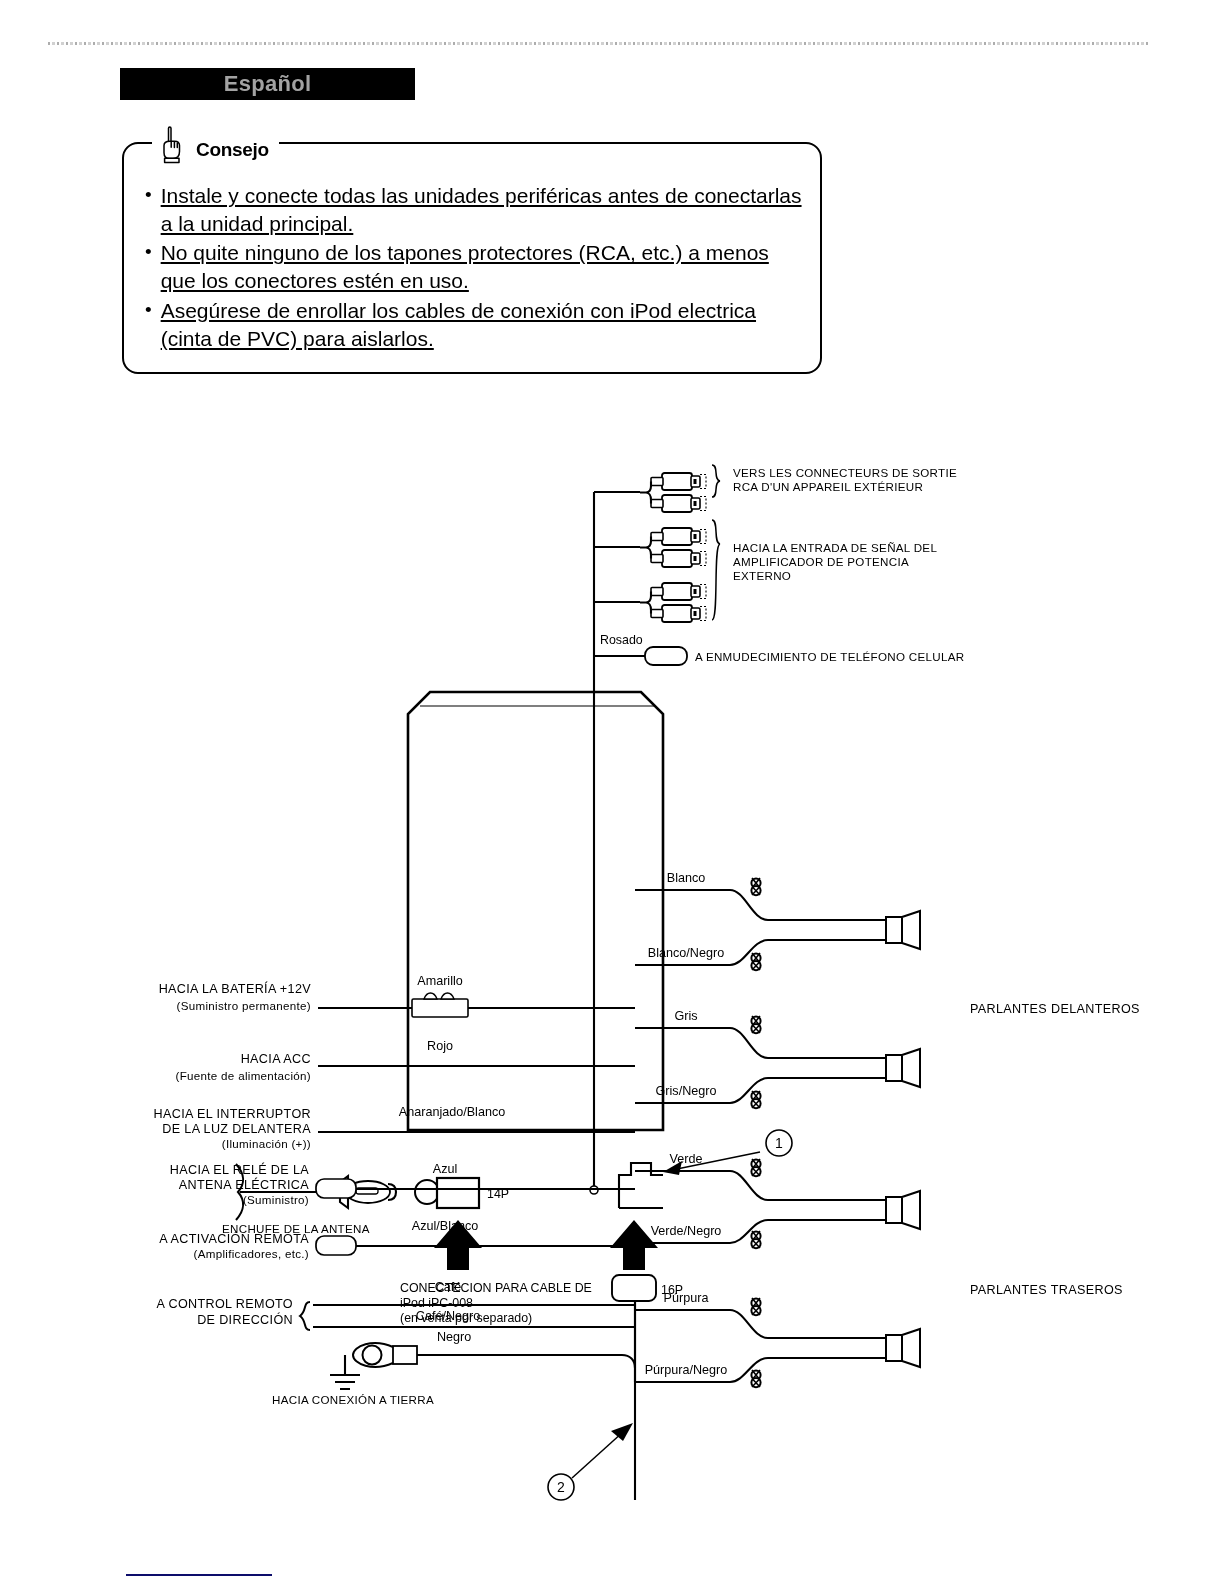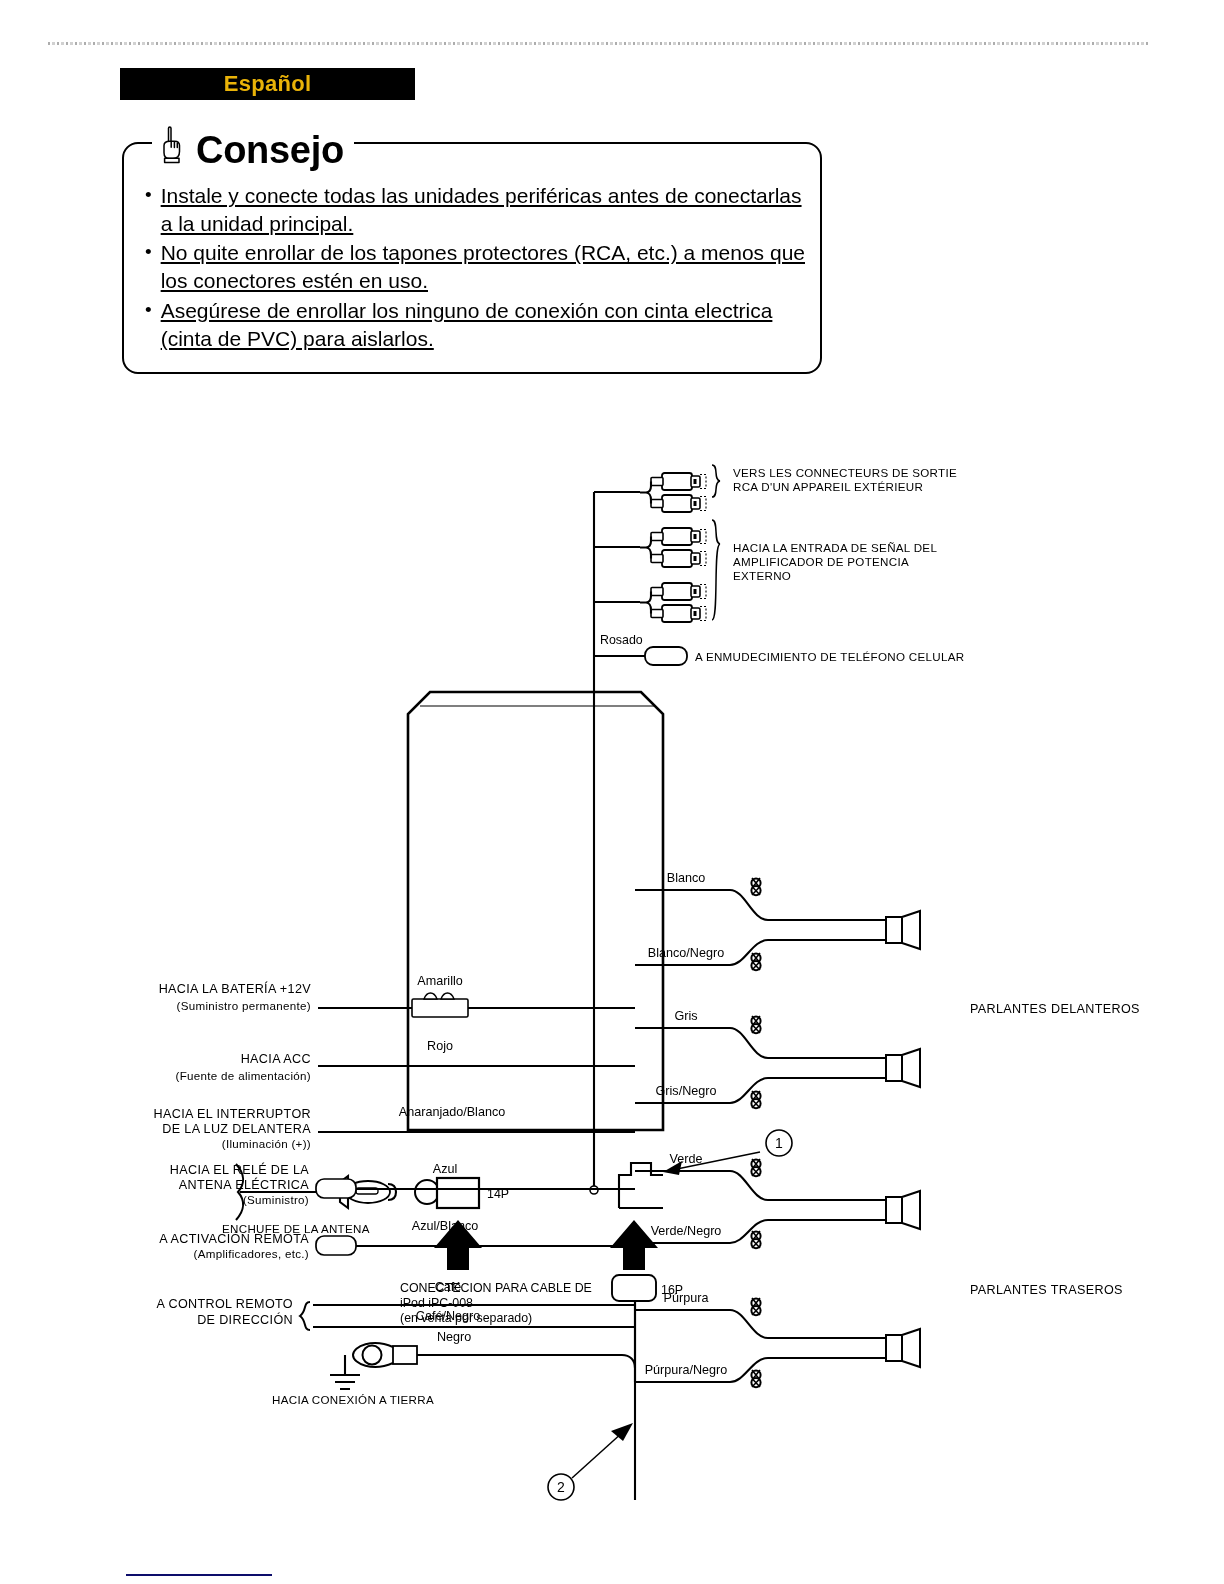--- a/index.html
+++ b/index.html
@@ -17,40 +17,40 @@
       rgba(80,80,80,.55) 0px, rgba(80,80,80,.55) 2px,
       rgba(255,255,255,0) 2px, rgba(255,255,255,0) 4px,
       rgba(120,120,120,.4) 4px, rgba(120,120,120,.4) 7px,
       rgba(255,255,255,0) 7px, rgba(255,255,255,0) 9px);
     opacity:.85;
   }
 
   
   .lang-banner{
     position:absolute;left:120px;top:68px;width:295px;height:32px;
-    background:#000;color:#eab308;
+    background:#000;color:#a3a3a3;
     font-weight:bold;font-size:22px;
     display:flex;align-items:center;justify-content:center;
     letter-spacing:.3px;
   }
 
   
   .tip-box{
     position:absolute;left:122px;top:142px;width:700px;height:232px;
     border:2.2px solid #000;border-radius:16px;
     box-sizing:border-box;
   }
   .tip-title-wrap{
     position:absolute;left:152px;top:123px;height:44px;
     background:#fff;padding:0 10px 0 6px;
     display:flex;align-items:center;gap:10px;
   }
   .hand-icon{display:block;}
   .tip-title{
-    font-size:38px;font-weight:bold;letter-spacing:-.3px;line-height:1;margin-top:9px;
+    font-size:19px;font-weight:bold;letter-spacing:-.3px;line-height:1;margin-top:9px;
   }
   .tip-list{
     position:absolute;left:145px;top:182px;width:660px;
     font-size:21px;line-height:1.32;
   }
   .tip-item{display:flex;gap:9px;margin-bottom:2px;}
   .tip-bullet{font-size:19px;line-height:1.38;}
   .tip-text{flex:1;text-decoration:underline;}
 
   
@@ -97,25 +97,25 @@
     <span class="tip-title">Consejo</span>
   </div>
 
   <div class="tip-list">
     <div class="tip-item">
       <span class="tip-bullet">•</span>
       <span class="tip-text">Instale y conecte todas las unidades periféricas antes de conectarlas a la unidad principal.</span>
     </div>
     <div class="tip-item">
       <span class="tip-bullet">•</span>
-      <span class="tip-text">No quite enrollar de los tapones protectores (RCA, etc.) a menos que los conectores estén en uso.</span>
+      <span class="tip-text">No quite ninguno de los tapones protectores (RCA, etc.) a menos que los conectores estén en uso.</span>
     </div>
     <div class="tip-item">
       <span class="tip-bullet">•</span>
-      <span class="tip-text">Asegúrese de enrollar los ninguno de conexión con cinta electrica (cinta de PVC) para aislarlos.</span>
+      <span class="tip-text">Asegúrese de enrollar los cables de conexión con iPod electrica (cinta de PVC) para aislarlos.</span>
     </div>
   </div>
 
   <svg class="diagram" viewBox="0 0 1224 1120">
 
     <defs>
 
       <g id="rca-pair">
 
         <g>

